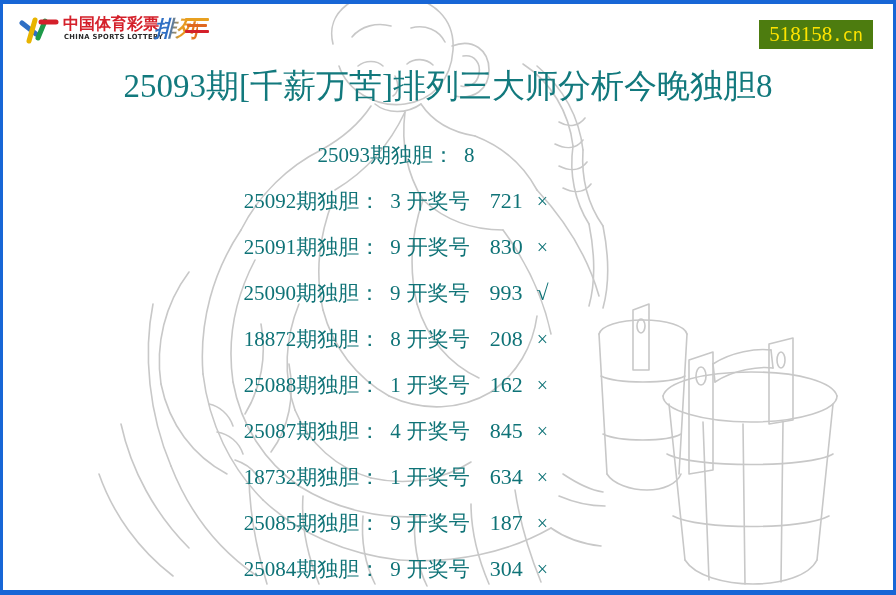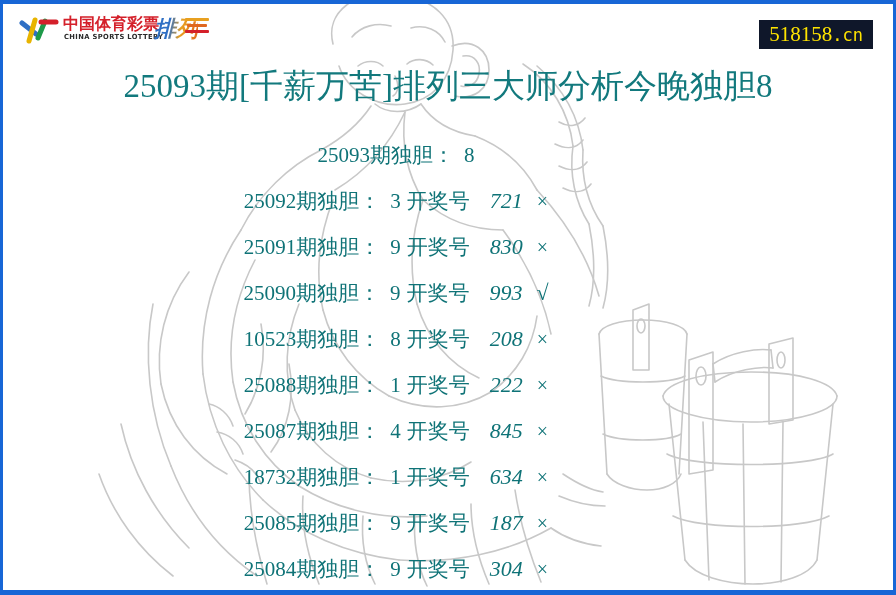--- a/index.html
+++ b/index.html
@@ -108,21 +108,21 @@
   }
   .logo-san i:nth-child(1) { width: 24px; background: #e8a020; }
   .logo-san i:nth-child(2) { width: 20px; background: #e06820; margin-left: 2px; }
   .logo-san i:nth-child(3) { width: 24px; background: #d4202a; }
 
   
   .site-badge {
     position: absolute;
     right: 20px;
     top: 16px;
-    background: #0f172a;
+    background: #4d7c0f;
     color: #ffe400;
     font-family: "Liberation Serif", serif;
     font-size: 21px;
     padding: 2px 10px 3px 10px;
     line-height: 1.15;
     white-space: nowrap;
   }
   .site-badge .tld {
     font-family: "DejaVu Sans Mono", monospace;
     font-size: 17px;
@@ -163,21 +163,21 @@
   .row .dan-value,
   .row .draw-label,
   .row .draw-value,
   .row .mark {
     display: inline-block;
     vertical-align: baseline;
   }
   .row .period { }
   .row .dan-value { margin-left: 10px; }
   .row .draw-label { margin-left: 6px; }
-  .row .draw-value { margin-left: 20px; font-size: 22px; font-style: italic; }
+  .row .draw-value { margin-left: 20px; font-size: 22px; }
   .row .mark { margin-left: 14px; font-size: 20px; }
   .row .mark.hit { font-size: 22px; }
 </style>
 </head>
 <body>
 
 <div class="page">
 
   <svg class="bg-art" viewBox="0 0 890 586" preserveAspectRatio="none" aria-hidden="true">
     <g fill="none" stroke="#c8c8c8" stroke-width="1.6" stroke-linecap="round" stroke-linejoin="round">
@@ -319,21 +319,21 @@
     </div>
   </div>
 
   <div class="title">25093期[千薪万苦]排列三大师分析今晚独胆8</div>
 
   <div class="rows">
       <div class="row"><span class="period">25093</span><span class="dan-label">期独胆：</span><span class="dan-value">8</span></div>
       <div class="row"><span class="period">25092</span><span class="dan-label">期独胆：</span><span class="dan-value">3</span><span class="draw-label">开奖号</span><span class="draw-value">721</span><span class="mark">×</span></div>
       <div class="row"><span class="period">25091</span><span class="dan-label">期独胆：</span><span class="dan-value">9</span><span class="draw-label">开奖号</span><span class="draw-value">830</span><span class="mark">×</span></div>
       <div class="row"><span class="period">25090</span><span class="dan-label">期独胆：</span><span class="dan-value">9</span><span class="draw-label">开奖号</span><span class="draw-value">993</span><span class="mark hit">√</span></div>
-      <div class="row"><span class="period">10523</span><span class="dan-label">期独胆：</span><span class="dan-value">8</span><span class="draw-label">开奖号</span><span class="draw-value">208</span><span class="mark">×</span></div>
-      <div class="row"><span class="period">25088</span><span class="dan-label">期独胆：</span><span class="dan-value">1</span><span class="draw-label">开奖号</span><span class="draw-value">222</span><span class="mark">×</span></div>
+      <div class="row"><span class="period">18872</span><span class="dan-label">期独胆：</span><span class="dan-value">8</span><span class="draw-label">开奖号</span><span class="draw-value">208</span><span class="mark">×</span></div>
+      <div class="row"><span class="period">25088</span><span class="dan-label">期独胆：</span><span class="dan-value">1</span><span class="draw-label">开奖号</span><span class="draw-value">162</span><span class="mark">×</span></div>
       <div class="row"><span class="period">25087</span><span class="dan-label">期独胆：</span><span class="dan-value">4</span><span class="draw-label">开奖号</span><span class="draw-value">845</span><span class="mark">×</span></div>
       <div class="row"><span class="period">18732</span><span class="dan-label">期独胆：</span><span class="dan-value">1</span><span class="draw-label">开奖号</span><span class="draw-value">634</span><span class="mark">×</span></div>
       <div class="row"><span class="period">25085</span><span class="dan-label">期独胆：</span><span class="dan-value">9</span><span class="draw-label">开奖号</span><span class="draw-value">187</span><span class="mark">×</span></div>
       <div class="row"><span class="period">25084</span><span class="dan-label">期独胆：</span><span class="dan-value">9</span><span class="draw-label">开奖号</span><span class="draw-value">304</span><span class="mark">×</span></div>
     </div>
 
 </div>
 
 </body></html>

